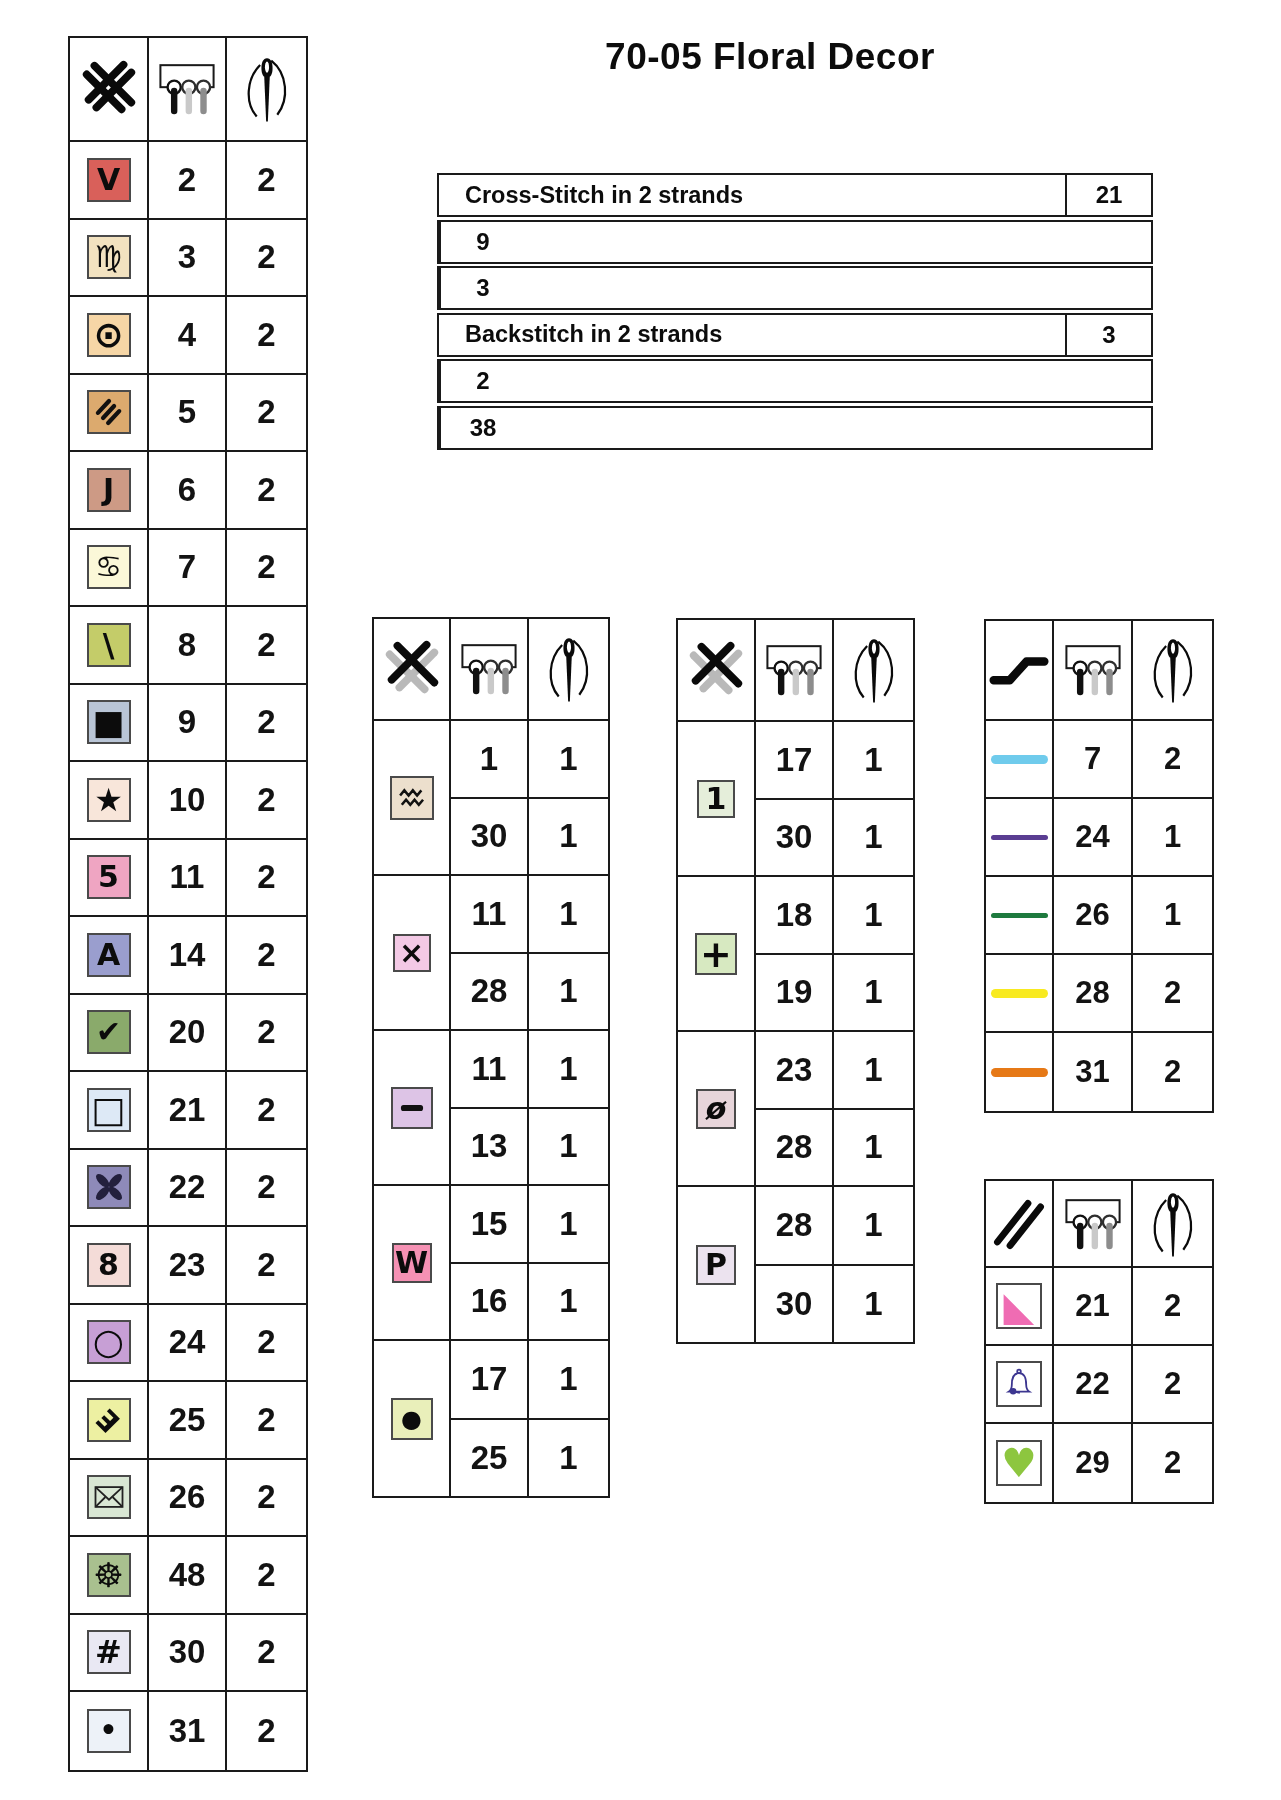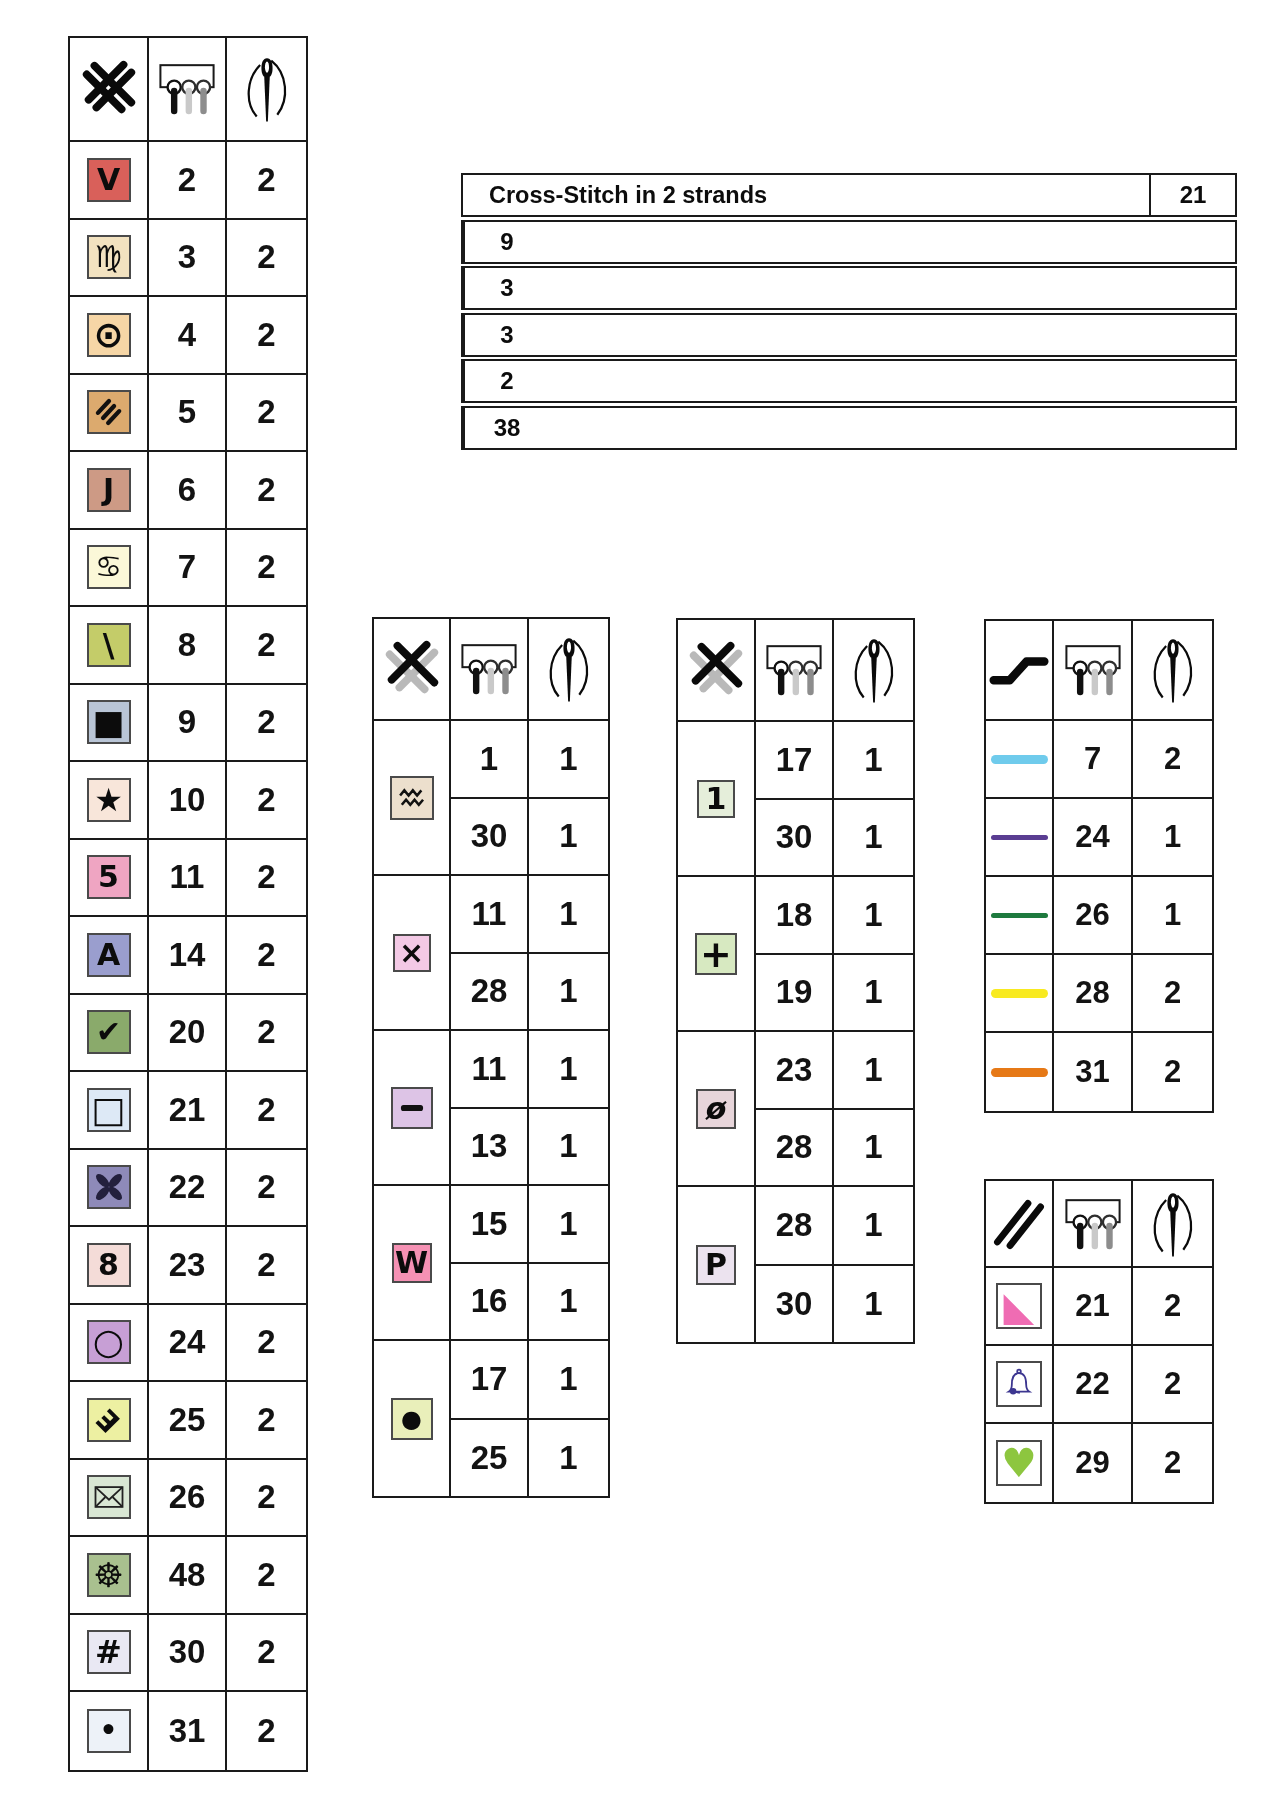--- a/index.html
+++ b/index.html
@@ -2,21 +2,21 @@
 <html><head>
 <meta charset="utf-8">
 <style>
   html,body{margin:0;padding:0;background:#ffffff;}
   .page{position:relative;width:1281px;height:1800px;background:#ffffff;overflow:hidden;
         font-family:"Liberation Sans","DejaVu Sans",sans-serif;color:#0c0c0c;}
   .title{position:absolute;top:36px;left:380px;width:780px;text-align:center;
          font-size:37px;font-weight:bold;letter-spacing:0.5px;}
   .subtitle{position:absolute;top:112px;left:437px;width:728px;text-align:center;
             font-size:24.5px;font-weight:bold;}
-  .tech{position:absolute;left:437px;top:173px;width:776px;margin-left:24px;}
+  .tech{position:absolute;left:437px;top:173px;width:716px;}
   .trow{display:flex;align-items:stretch;border:2.2px solid #1a1a1a;height:44px;
         margin-bottom:2.5px;box-sizing:border-box;background:#fff;}
   .tlabel{flex:1;display:flex;align-items:center;padding-left:26px;
           font-weight:bold;font-size:23.5px;}
   .trow.total .tlabel{justify-content:center;padding-left:0;}
   .tval{width:86px;border-left:2.2px solid #1a1a1a;display:flex;align-items:center;
         justify-content:center;font-weight:bold;font-size:24px;box-sizing:border-box;}
   .legend{position:absolute;border:2.5px solid #1a1a1a;background:#fff;box-sizing:border-box;}
   .hdr{display:flex;border-bottom:2.5px solid #1a1a1a;}
   .hcell{display:flex;align-items:center;justify-content:center;
@@ -38,32 +38,34 @@
   .swatch{display:flex;align-items:center;justify-content:center;
           border:2.2px solid #4a4a4a;box-sizing:border-box;flex:0 0 auto;}
   .glyph{font-family:"DejaVu Sans",sans-serif;font-weight:bold;line-height:1;display:block;}
   .icwrap{display:flex;align-items:center;justify-content:center;line-height:0;}
   .bsline{display:block;width:57px;border-radius:5px;}
 </style>
 </head>
 <body>
 
 <div class="page">
+  <div class="title">70-05 Floral Decor</div>
   <div class="tech">
       <div class="trow">
         <div class="tlabel">Cross-Stitch in 2 strands</div>
         <div class="tval">21</div>
       </div>
       <div class="trow">
         <div class="tval">9</div>
       </div>
       <div class="trow">
         <div class="tval">3</div>
       </div>
       <div class="trow">
+        <div class="tlabel">Backstitch in 2 strands</div>
         <div class="tval">3</div>
       </div>
       <div class="trow">
         <div class="tval">2</div>
       </div>
       <div class="trow total">
         <div class="tval">38</div>
       </div>
     </div>
 

